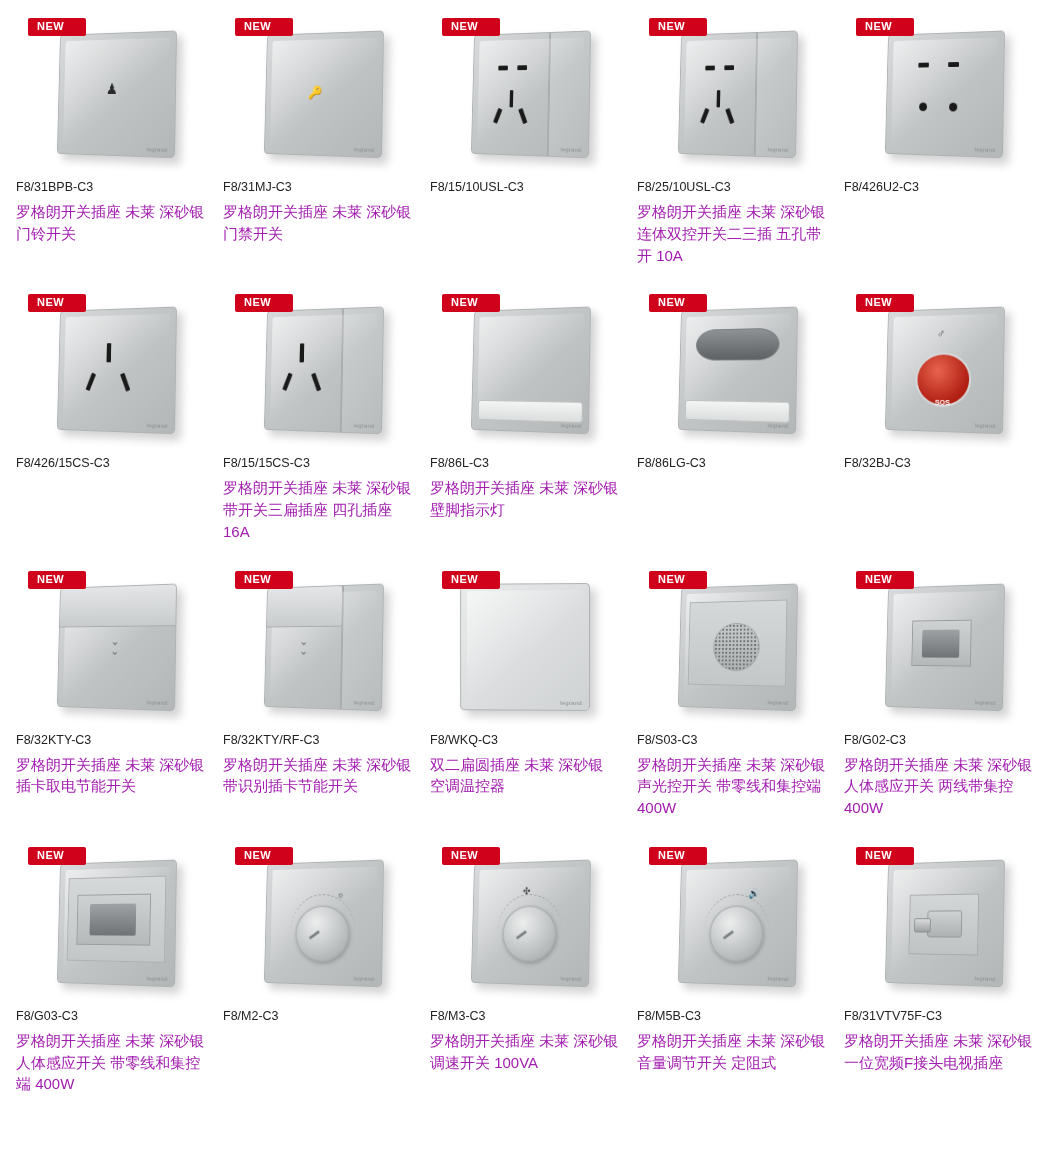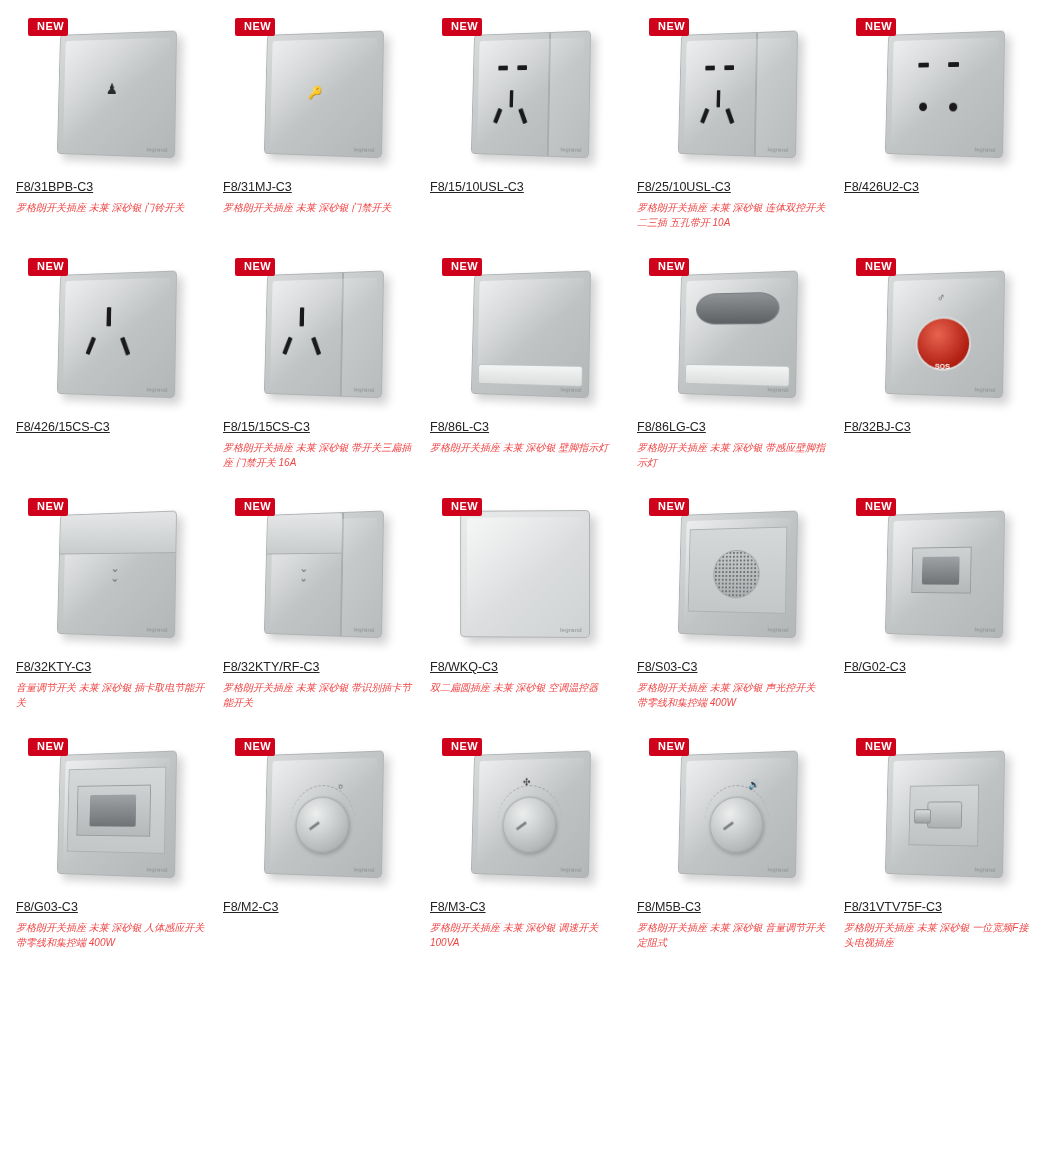--- a/index.html
+++ b/index.html
@@ -34,39 +34,37 @@
 
   .badge {
     position: absolute;
     top: 10px;
     left: 12px;
     background: #d0021b;
     color: #fff;
     font-size: 11px;
     font-weight: bold;
     letter-spacing: 0.5px;
-    padding: 3px 4px 4px 9px;
+    padding: 3px 22px 4px 9px;
     border-radius: 2px;
     z-index: 5;
     line-height: 1;
   }
 
   .code {
     font-size: 12.5px;
     color: #222;
     margin: 6px 8px 6px 0;
     line-height: 1.2;
-    text-decoration: underline;
   }
   .desc {
-    font-size: 10px;
-    color: #ef4444;
+    font-size: 15px;
+    color: #a21caf;
     line-height: 1.45;
     width: 190px;
-    font-style: italic;
   }
 
   
   .plate {
     position: absolute;
     left: 28px;
     top: 22px;
     width: 132px;
     height: 128px;
     background: linear-gradient(135deg, #d8dadb 0%, #c3c6c7 45%, #b4b7b8 100%);
@@ -373,21 +371,21 @@
       <span class="badge">NEW</span>
       <div class="plate">
         <div class="split"></div>
         <i class="pin" style="left:30%;top:28%;width:4%;height:16%;"></i>
         <i class="pin" style="left:18%;top:52%;width:4%;height:15%;transform:rotate(22deg);"></i>
         <i class="pin" style="left:43%;top:52%;width:4%;height:15%;transform:rotate(-22deg);"></i>
         <span class="legrand">legrand</span>
       </div>
     </div>
     <div class="code">F8/15/15CS-C3</div>
-    <div class="desc">罗格朗开关插座 未莱 深砂银 带开关三扁插座 门禁开关 16A</div>
+    <div class="desc">罗格朗开关插座 未莱 深砂银 带开关三扁插座 四孔插座 16A</div>
   </div>
 
   <div class="card">
     <div class="img-wrap">
       <span class="badge">NEW</span>
       <div class="plate">
         <div class="lamp-strip"></div>
         <span class="legrand">legrand</span>
       </div>
     </div>
@@ -398,21 +396,20 @@
   <div class="card">
     <div class="img-wrap">
       <span class="badge">NEW</span>
       <div class="plate">
         <div class="pir"></div>
         <div class="lamp-strip"></div>
         <span class="legrand">legrand</span>
       </div>
     </div>
     <div class="code">F8/86LG-C3</div>
-    <div class="desc">罗格朗开关插座 未莱 深砂银 带感应壁脚指示灯</div>
   </div>
 
   <div class="card">
     <div class="img-wrap">
       <span class="badge">NEW</span>
       <div class="plate">
         <span class="sos-key">♂</span>
         <div class="sos">SOS</div>
         <span class="legrand">legrand</span>
       </div>
@@ -423,21 +420,21 @@
   <div class="card">
     <div class="img-wrap">
       <span class="badge">NEW</span>
       <div class="plate">
         <div class="flap"></div>
         <span class="chev">⌄<br>⌄</span>
         <span class="legrand">legrand</span>
       </div>
     </div>
     <div class="code">F8/32KTY-C3</div>
-    <div class="desc">音量调节开关 未莱 深砂银 插卡取电节能开关</div>
+    <div class="desc">罗格朗开关插座 未莱 深砂银 插卡取电节能开关</div>
   </div>
 
   <div class="card">
     <div class="img-wrap">
       <span class="badge">NEW</span>
       <div class="plate">
         <div class="split"></div>
         <div class="flap" style="width:66%;"></div>
         <span class="chev" style="left:30%;">⌄<br>⌄</span>
         <span class="legrand">legrand</span>
@@ -475,20 +472,21 @@
     <div class="img-wrap">
       <span class="badge">NEW</span>
       <div class="plate">
         <div class="pir-rect" style="left:22%;top:28%;width:52%;height:38%;">
             <i></i>
           </div>
         <span class="legrand">legrand</span>
       </div>
     </div>
     <div class="code">F8/G02-C3</div>
+    <div class="desc">罗格朗开关插座 未莱 深砂银 人体感应开关 两线带集控 400W</div>
   </div>
 
   <div class="card">
     <div class="img-wrap">
       <span class="badge">NEW</span>
       <div class="plate">
         <div class="inner-frame"></div>
         <div class="pir-rect" style="left:16%;top:26%;width:64%;height:42%;">
             <i></i>
           </div>

